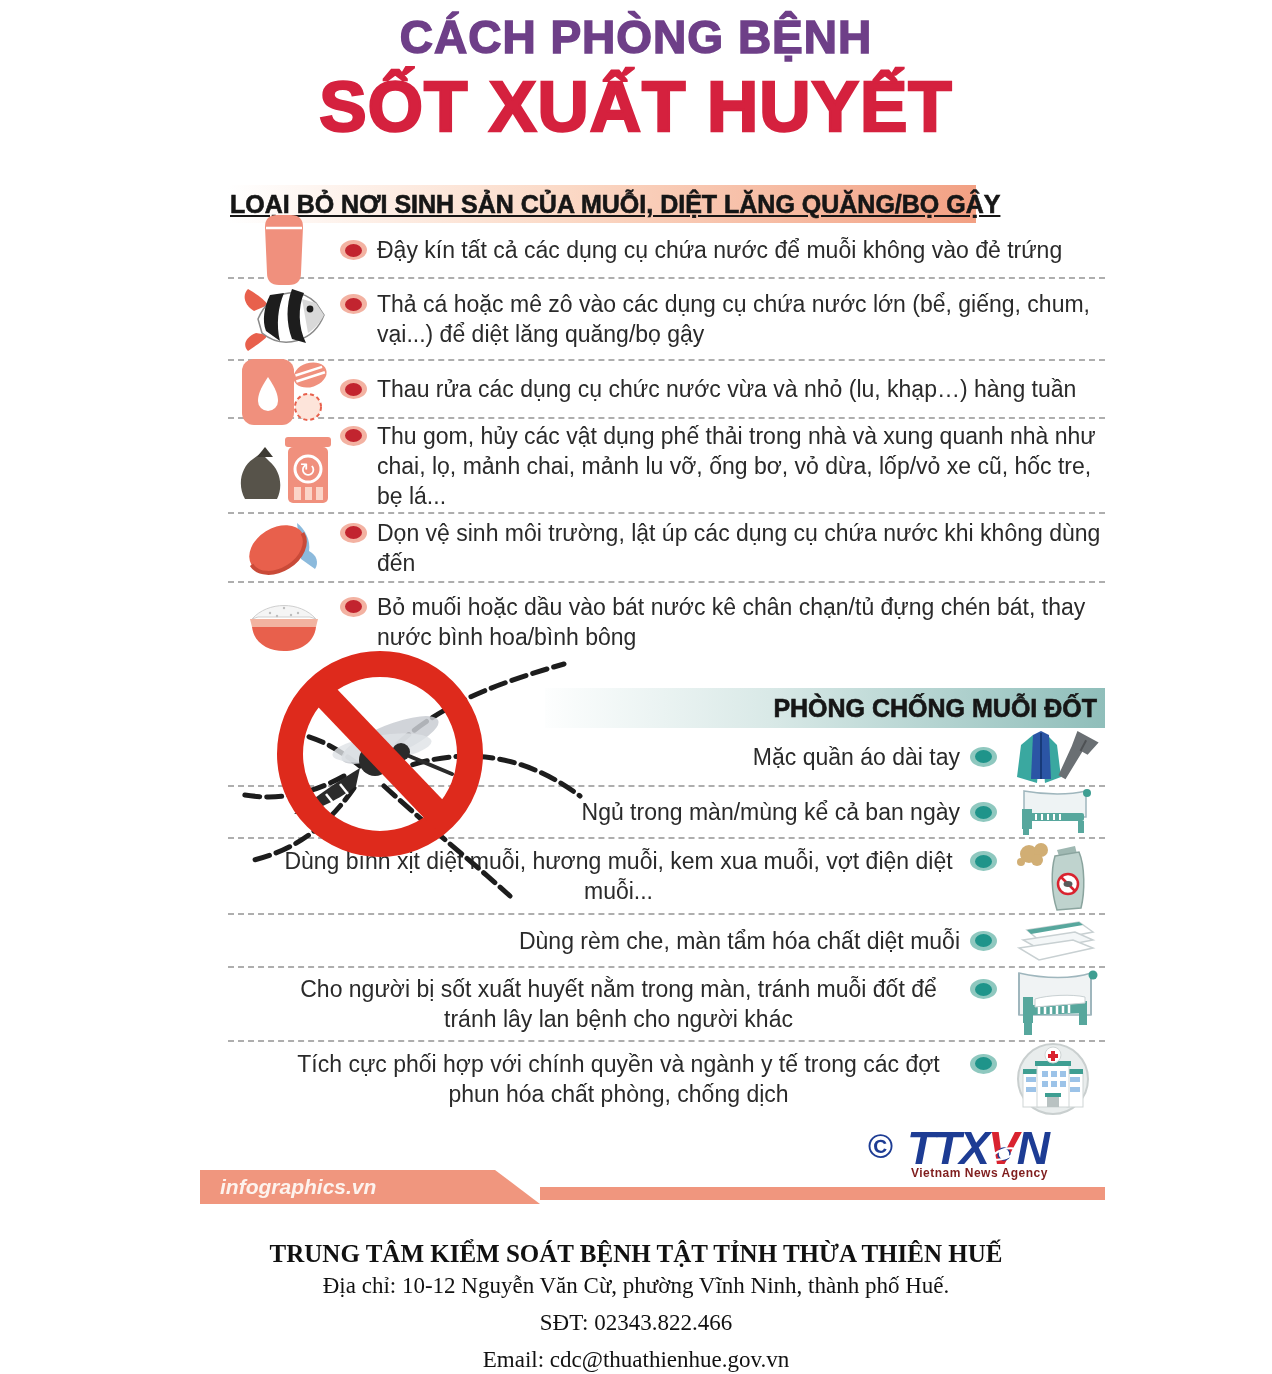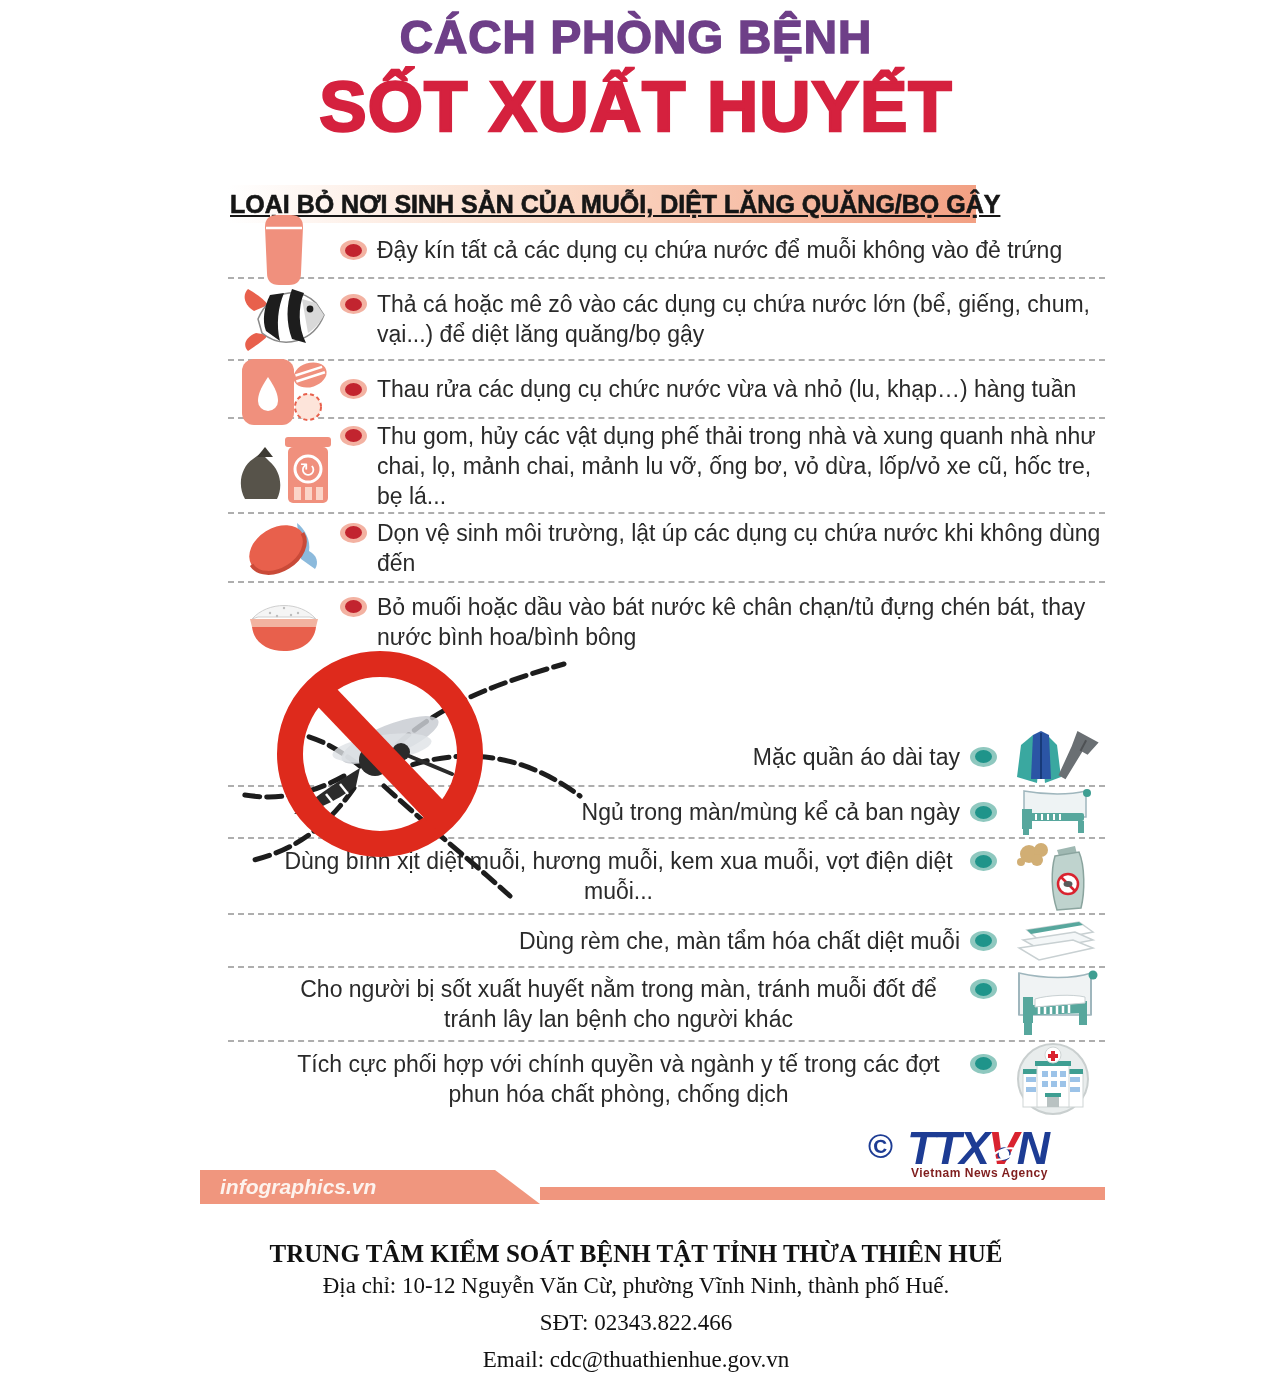--- a/index.html
+++ b/index.html
@@ -218,20 +218,21 @@
         <circle cx="169" cy="104" r="9" fill="#2b2b2b"></circle>
         <line x1="177" y1="108" x2="220" y2="126" stroke="#2b2b2b" stroke-width="4" stroke-linecap="round"></line>
       </g>
       <g stroke="#DE2A1C" fill="none">
         <circle cx="148" cy="106" r="90" stroke-width="26"></circle>
         <line x1="86" y1="40" x2="212" y2="172" stroke-width="26"></line>
       </g>
     </svg>
   </div>
 
+  <div class="s2-header">PHÒNG CHỐNG MUỖI ĐỐT</div>
 
   <div class="s2-items">
 
     <div class="s2-row" style="height:59px">
       <div class="s2-text">
         <span>Mặc quần áo dài tay</span>
         <span class="bullet-teal">
             <i></i>
           </span>
       </div>

